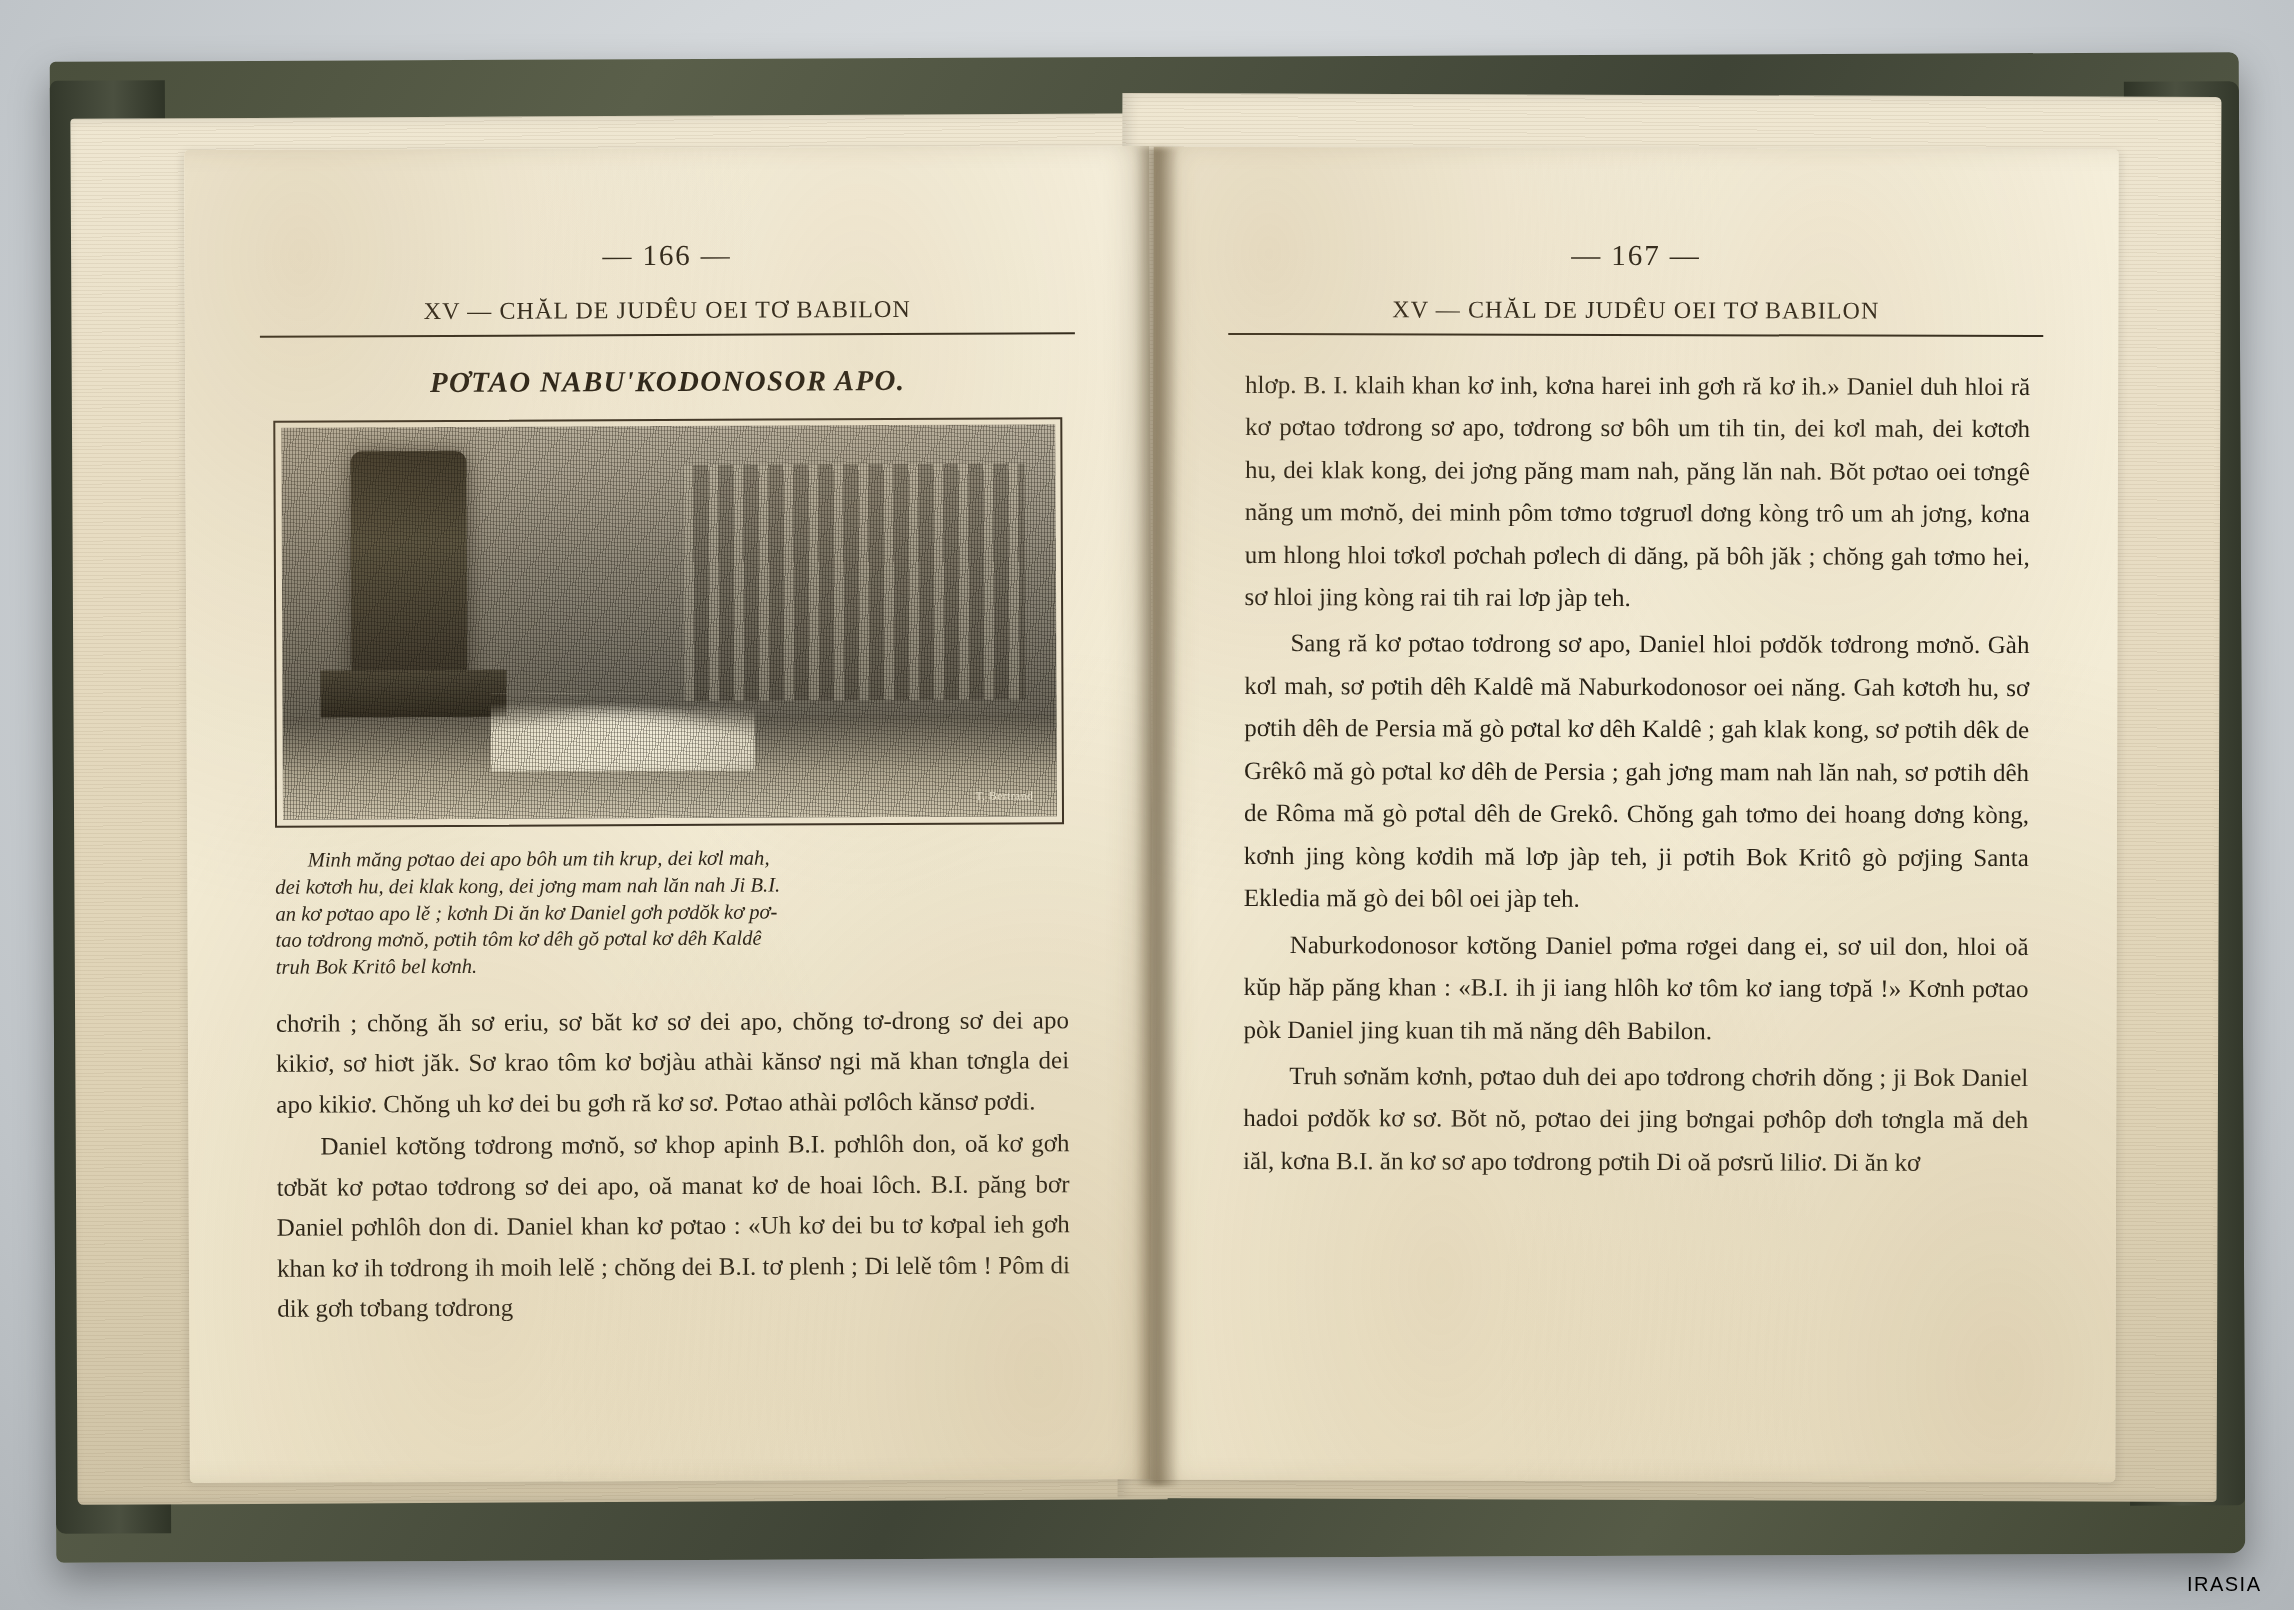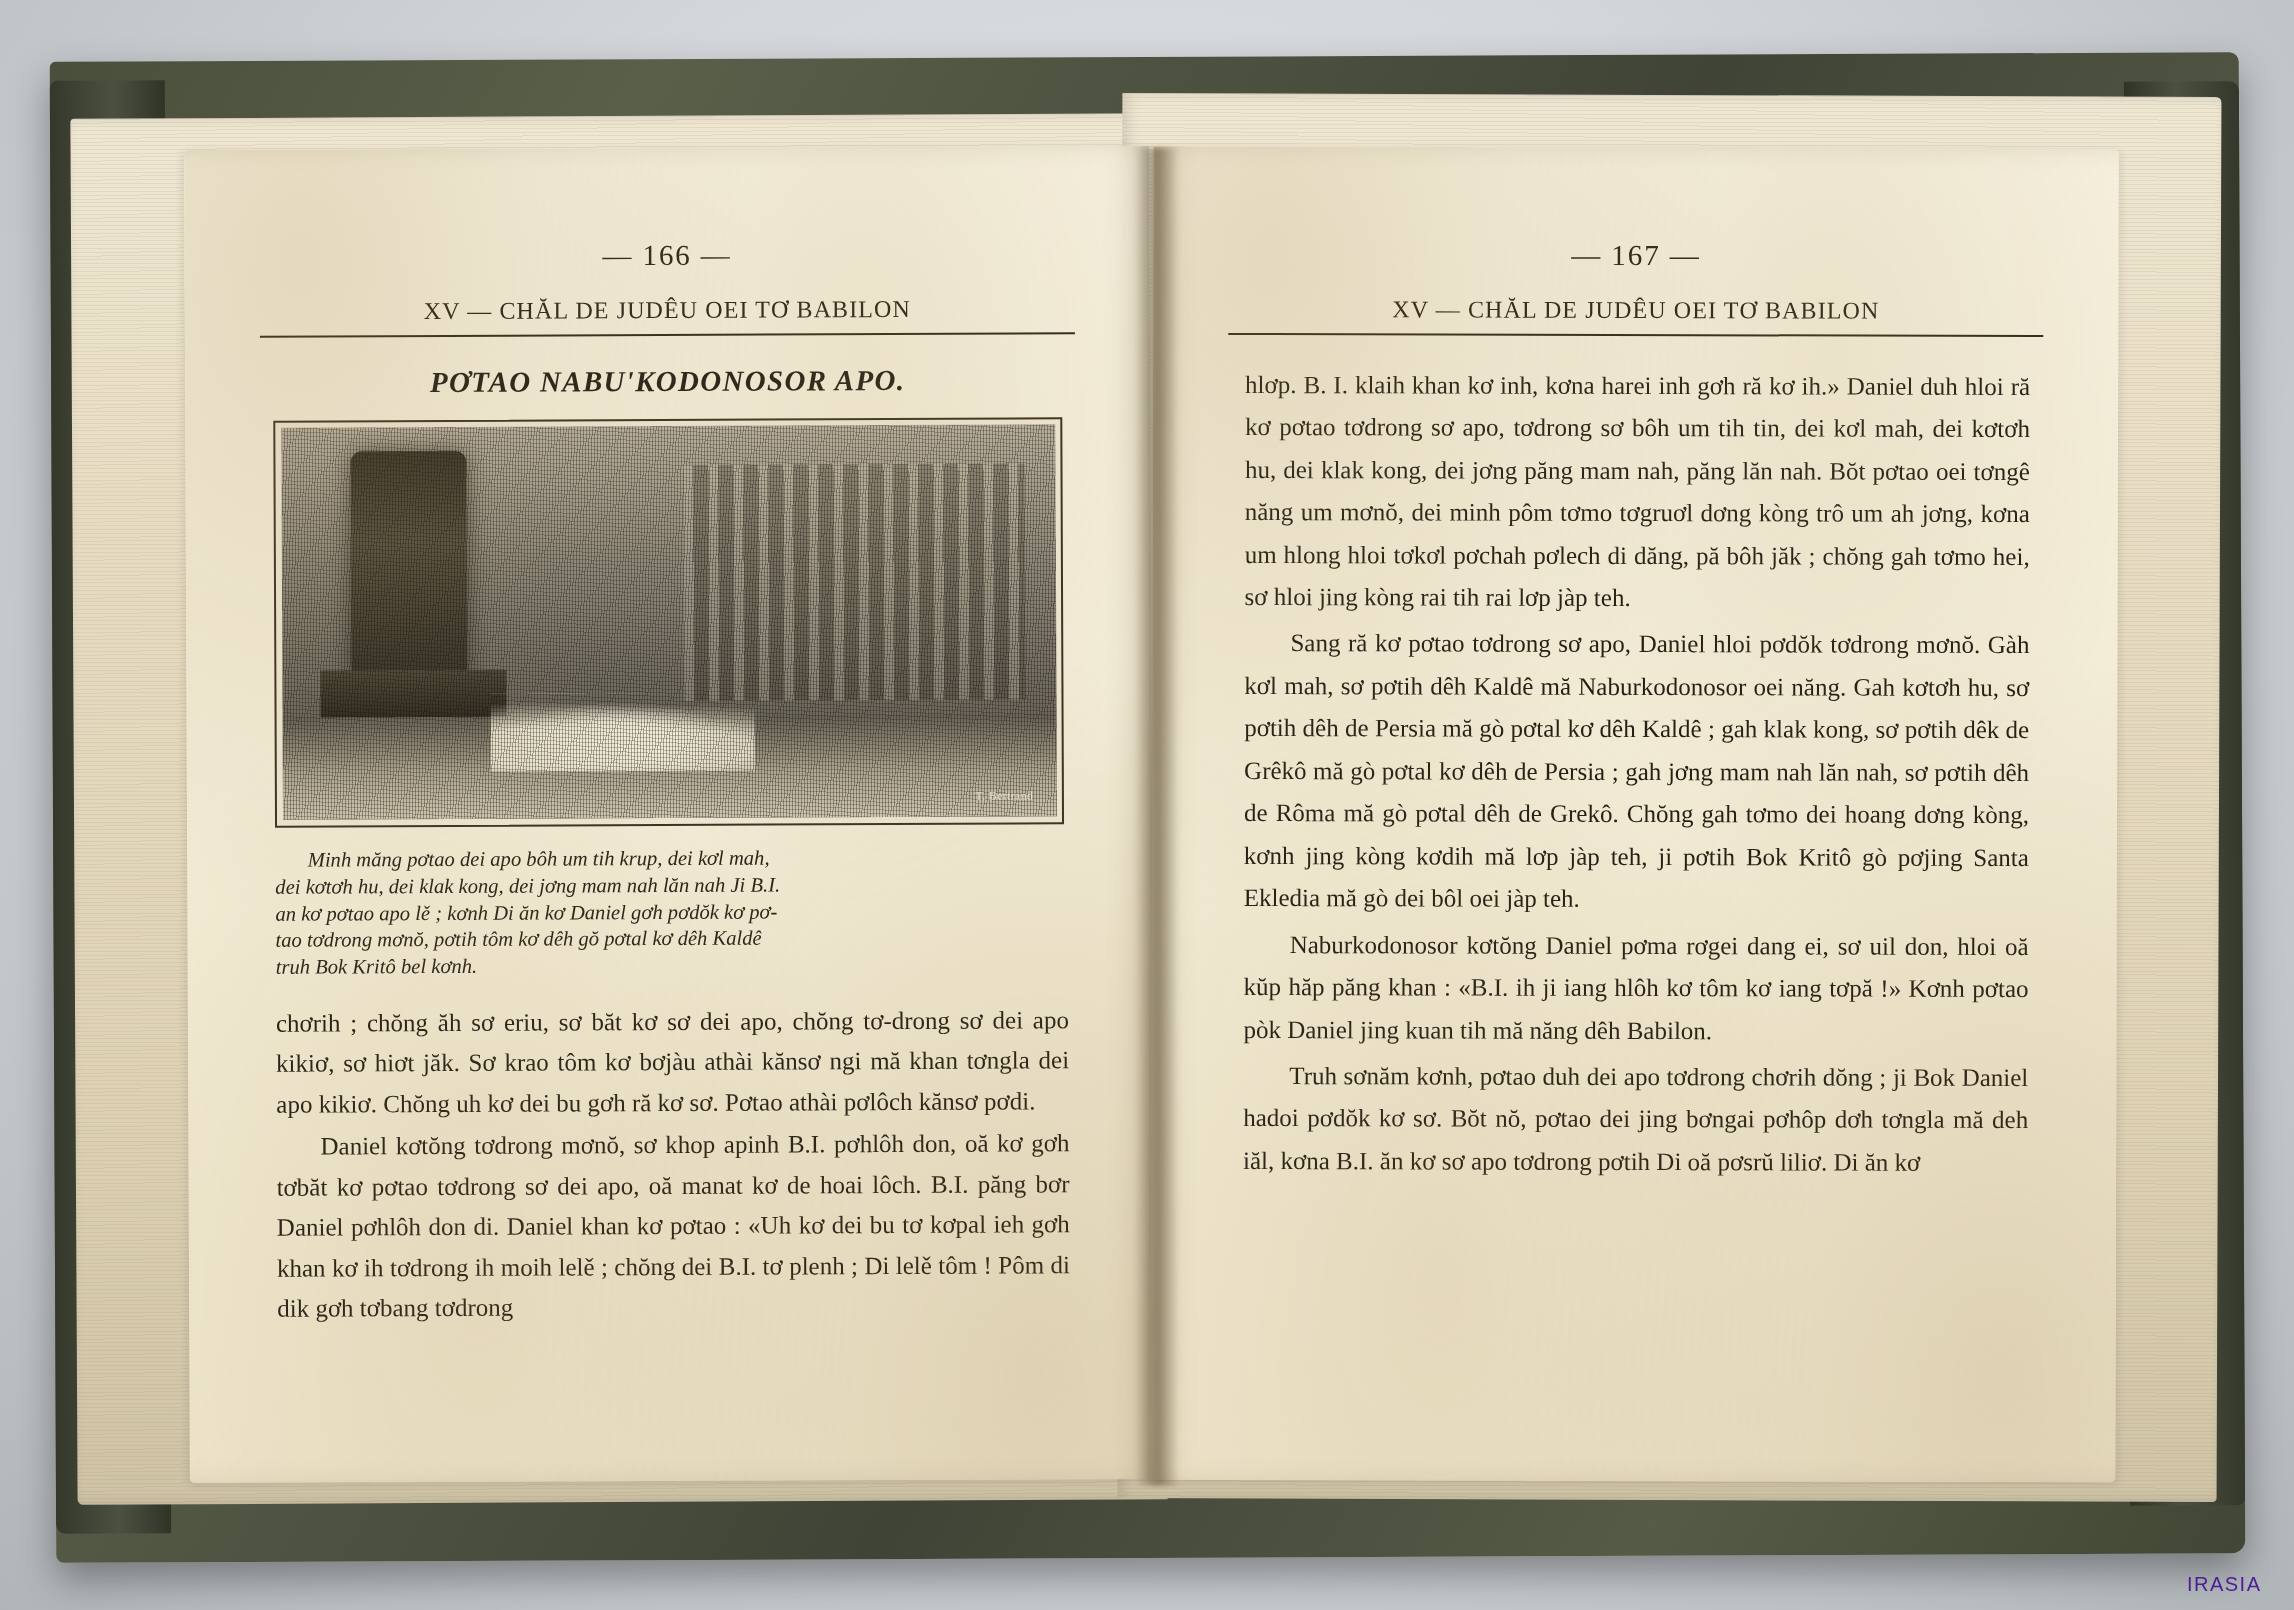--- a/index.html
+++ b/index.html
@@ -270,21 +270,21 @@
   .right-body p.ind { text-indent: 46px; }
 
   
   .watermark {
     position: absolute;
     right: 32.5px;
     bottom: 15.3px;
     font-family: "Liberation Sans", sans-serif;
     font-size: 20px;
     letter-spacing: 1.5px;
-    color: #4c1d95;
+    color: #000000;
   }
 
   
 </style>
 </head>
 <body>
 
 <div class="backdrop"></div>
 
 <div class="book">

